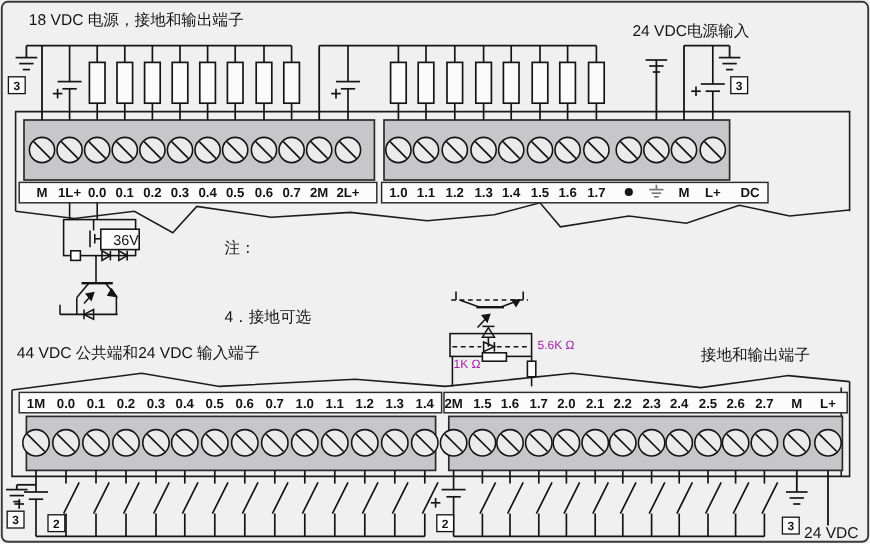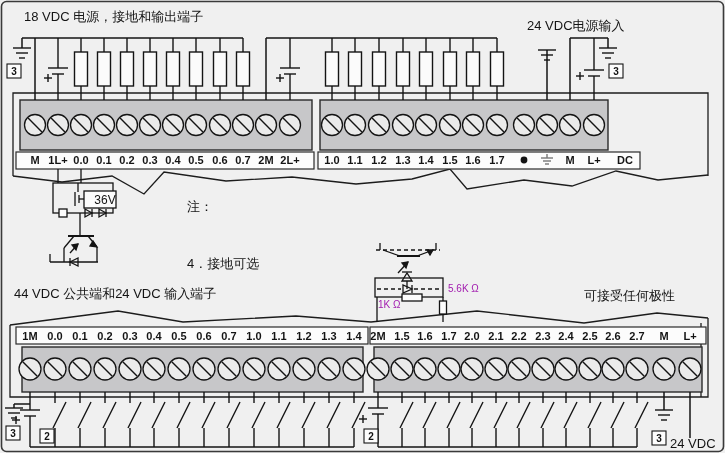--- a/index.html
+++ b/index.html
@@ -776,15 +776,15 @@
   </svg>
 
   <div class="t" style="left:24px;top:10px">18 VDC 电源，接地和输出端子</div>
   <div class="t" style="left:527px;top:19px">24 VDC电源输入</div>
   <div class="t" style="left:187px;top:200px">注：</div>
   <div class="t" style="left:187px;top:257px">4．接地可选</div>
   <div class="zv" style="left:85px;top:194px">36V</div>
   <div class="t12" style="left:378px;top:300px">1K Ω</div>
   <div class="t12" style="left:448px;top:284px">5.6K Ω</div>
   <div class="t" style="left:14px;top:287px">44 VDC 公共端和24 VDC 输入端子</div>
-  <div class="t" style="left:584px;top:289px">可接受任何极性</div>
+  <div class="t" style="left:584px;top:289px">接地和输出端子</div>
   <div class="t" style="left:670px;top:437px">24 VDC</div>
 </div>
 
 </body></html>

